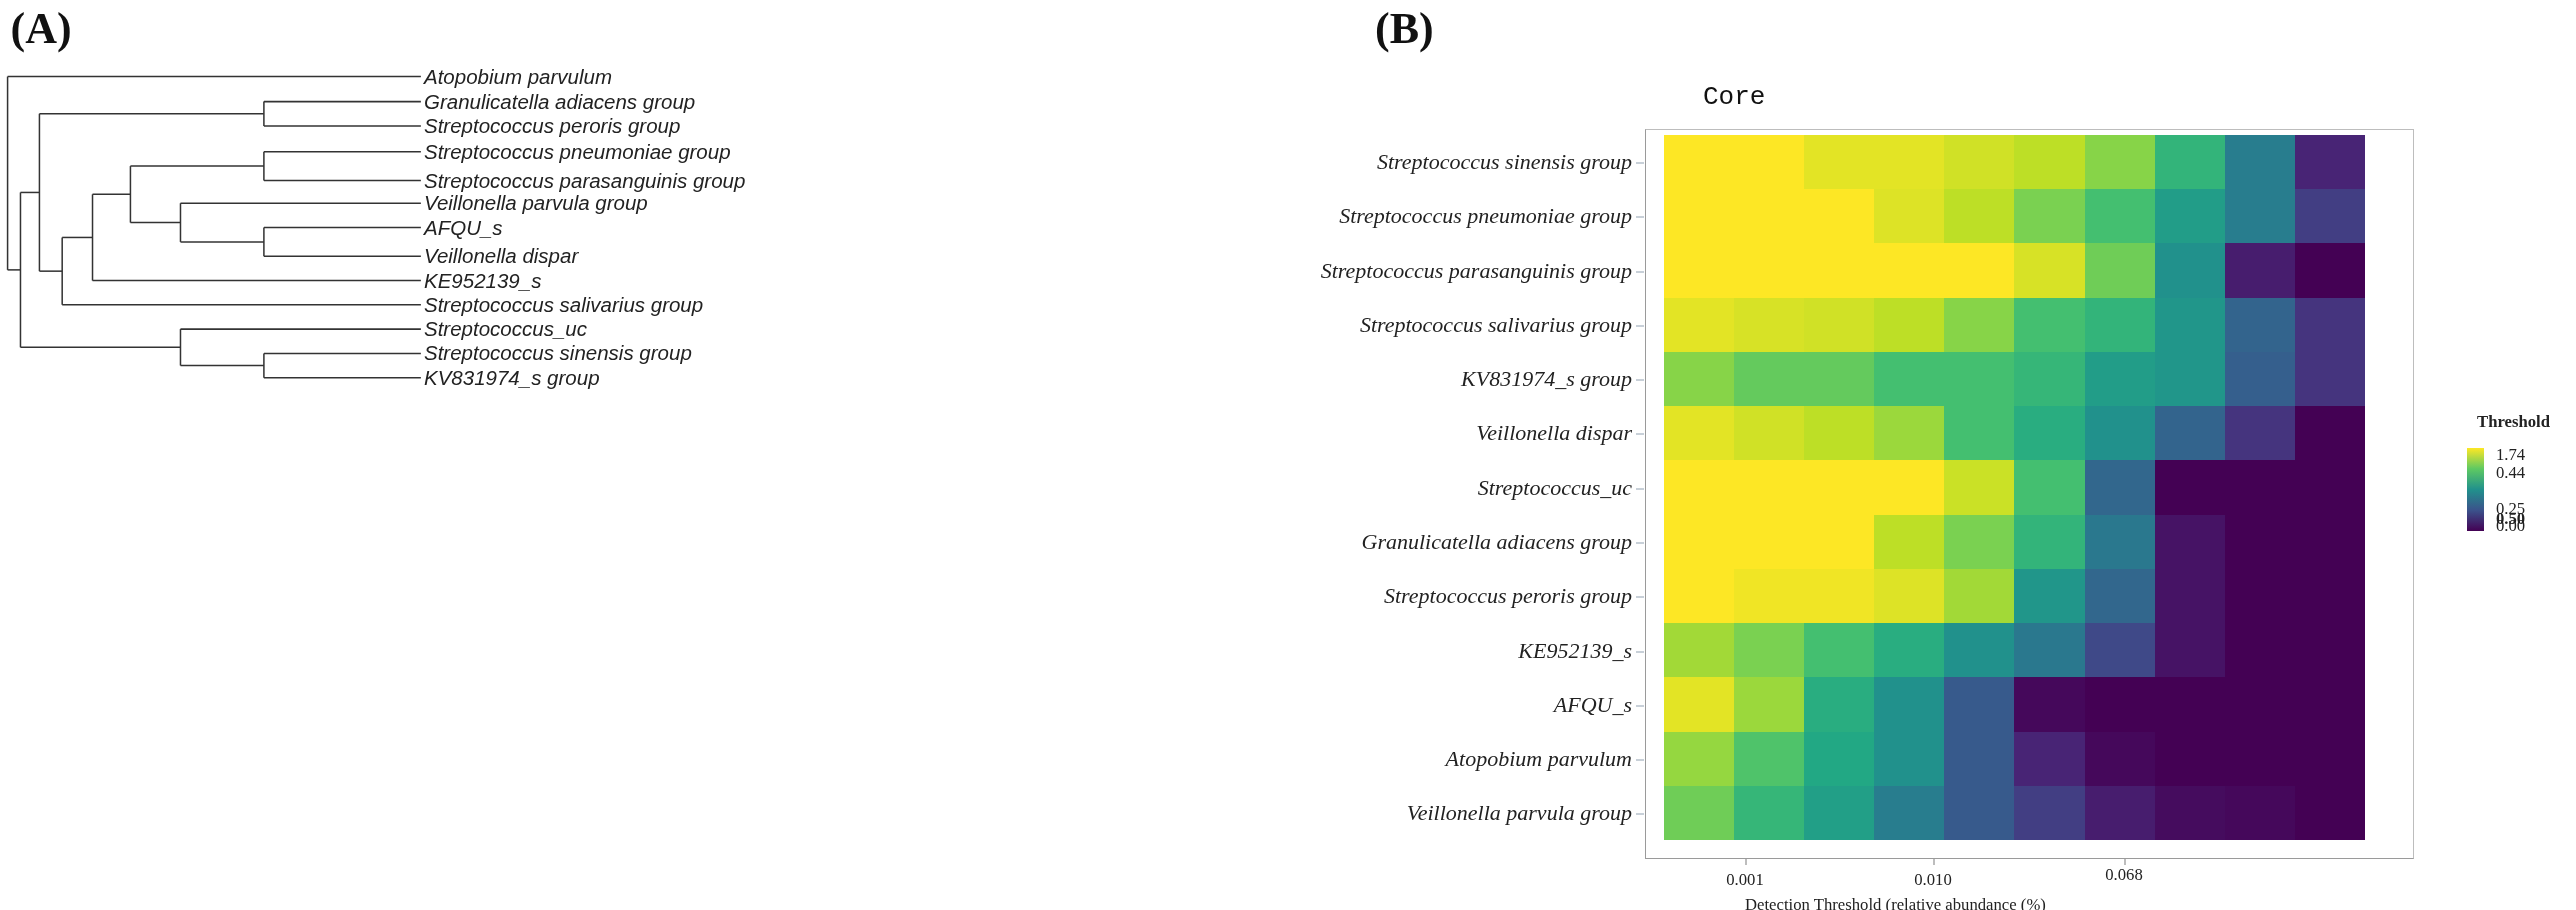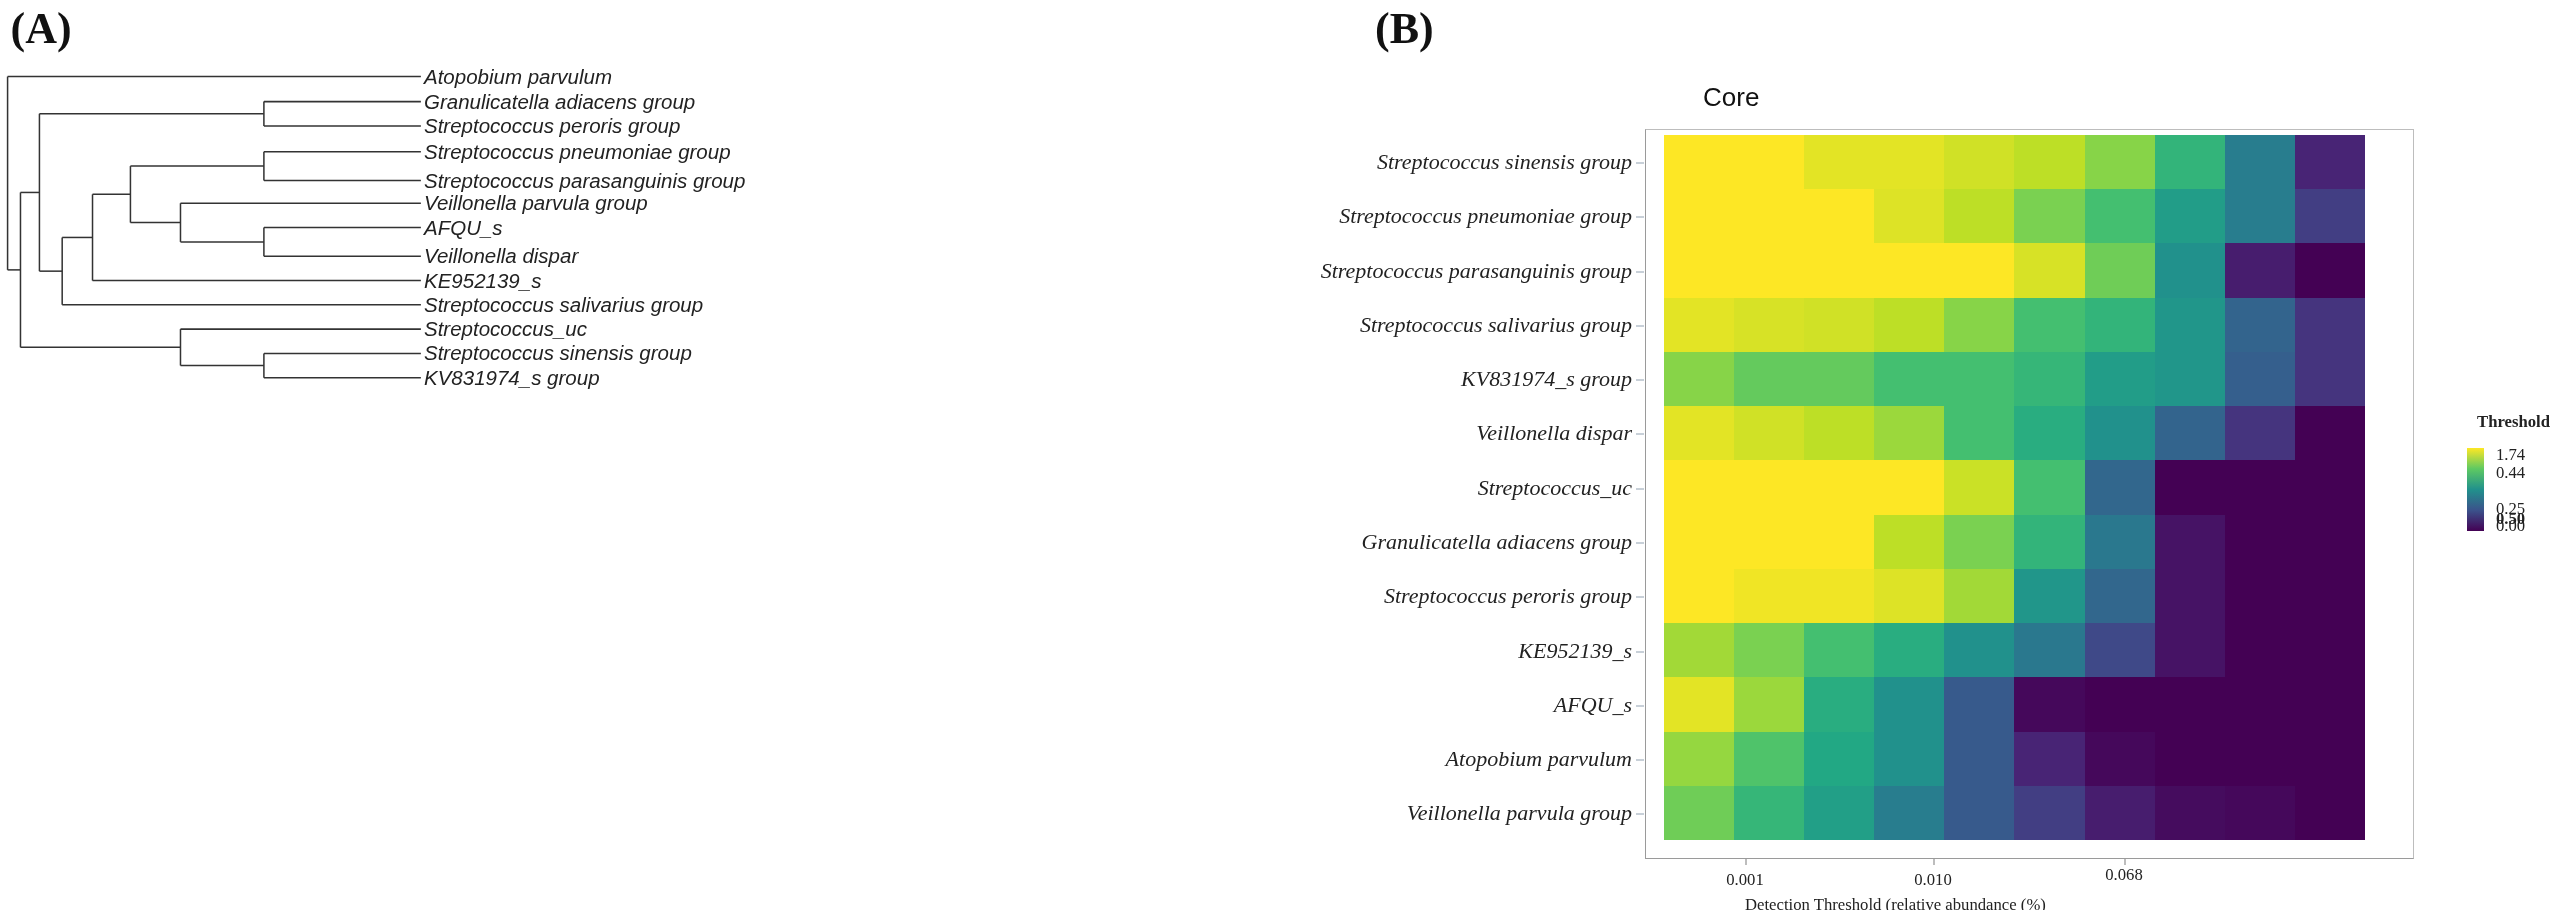--- a/index.html
+++ b/index.html
@@ -2,21 +2,21 @@
 <html style="font-size:12px"><head>
 <meta charset="utf-8">
 <style>
   html, body { margin: 0; padding: 0; background: #ffffff; }
   body { width: 2576px; height: 910px; position: relative; overflow: hidden; font-family: "Liberation Serif", serif; }
   .panel-label { position: absolute; font-family: "Liberation Serif", serif; font-weight: bold; font-size: 44px; color: #111; }
   #label-a { left: 10.6px; top: 3px; }
   #label-b { left: 1375px; top: 3px; }
   #tree-svg { position: absolute; left: 0; top: 0; }
   .tree-label { position: absolute; font-family: "Liberation Sans", sans-serif; font-style: italic; font-size: 20.5px; color: #222; white-space: nowrap; line-height: 1; transform: translateY(-50%); }
-  .core-title { position: absolute; left: 1703px; top: 82px; font-family: Liberation Sans, sans-serif; font-size: 26px; color: #111; }
+  .core-title { position: absolute; left: 1703px; top: 82px; font-family: Liberation Mono, monospace; font-size: 26px; color: #111; }
   .plot-border { position: absolute; left: 1645px; top: 129px; width: 769px; height: 730px; border-left: 1.5px solid #9a9a9a; border-top: 1.5px solid #bdbdbd; border-right: 1.5px solid #bdbdbd; border-bottom: 1.5px solid #9a9a9a; box-sizing: border-box; }
   .heat-grid { position: absolute; left: 1664px; top: 135px; width: 701px; height: 705px; display: grid; grid-template-columns: repeat(10, 1fr); grid-template-rows: repeat(13, 1fr); }
   .cell { width: 100%; height: 100%; }
   .ylabel { position: absolute; right: calc(2576px - 1632px); font-family: "Liberation Serif", serif; font-style: italic; font-size: 22px; color: #222; white-space: nowrap; transform: translateY(-50%); line-height: 1; }
   .ytick { position: absolute; left: 1636px; width: 7.6px; height: 1.5px; background: #c8d0d8; }
   .xtick-label { position: absolute; top: 870px; font-family: "Liberation Serif", serif; font-size: 16.7px; color: #222; transform: translateX(-50%); }
   .xtick { position: absolute; top: 859px; width: 1.5px; height: 6px; background: #bdbdbd; }
   .xlabel { position: absolute; left: 1745px; top: 895px; font-family: "Liberation Serif", serif; font-size: 16.7px; color: #222; white-space: nowrap; }
   .legend-title { position: absolute; left: 2477px; top: 412px; font-family: "Liberation Serif", serif; font-weight: bold; font-size: 16.7px; color: #222; }
   .legend-bar { position: absolute; left: 2467px; top: 448px; width: 16.7px; height: 83px;

